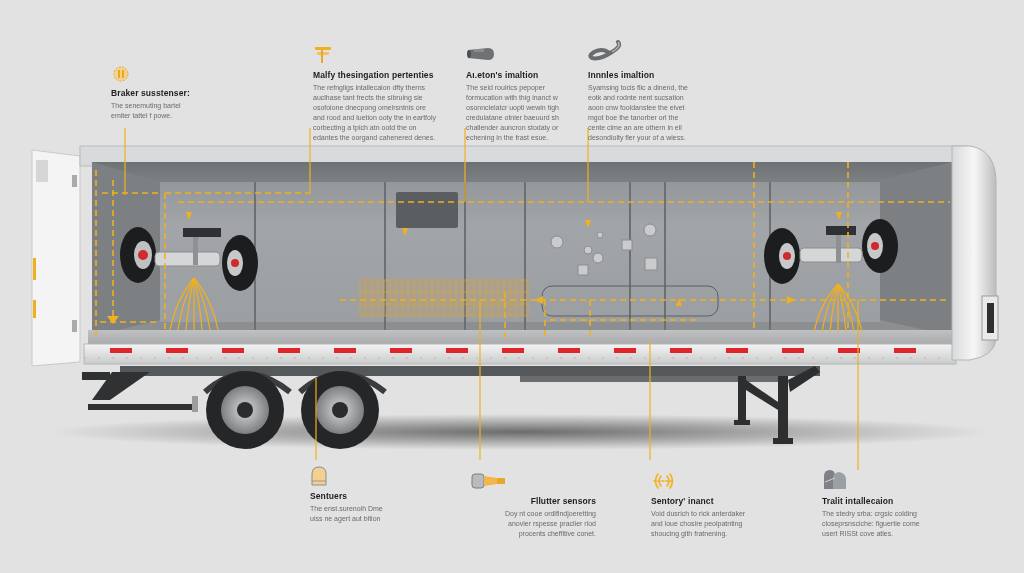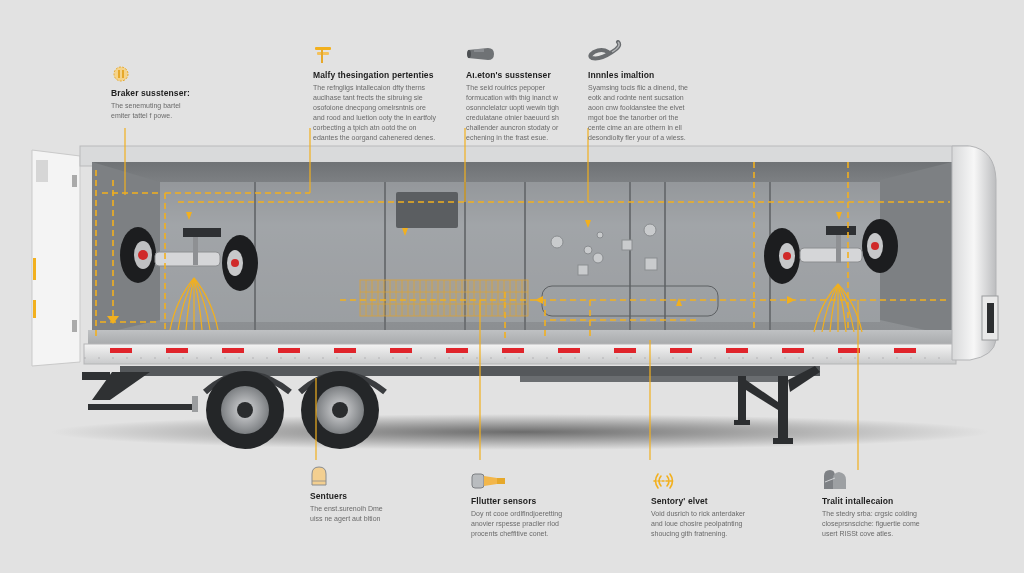--- a/index.html
+++ b/index.html
@@ -312,21 +312,21 @@
     </div>
   </div>
 
   <div class="note" style="left:466px; top:44px; width:115px;">
     <svg width="30" height="16" viewBox="0 0 30 16" style="position:absolute; left:0; top:2px;">
       <path d="M2,4 L22,2 Q28,2 28,8 Q28,14 22,14 L2,12 Z" fill="#6f7275"></path>
       <ellipse cx="3" cy="8" rx="2" ry="4" fill="#4d5053"></ellipse>
       <rect x="8" y="3" width="10" height="3" fill="#9a9da0" opacity="0.6"></rect>
     </svg>
     <div style="height:26px;"></div>
-    <div class="title">Aι.eton's susstenser</div>
+    <div class="title">Aι.eton's imaltion</div>
     <div class="body">
       <div>The seid roulrics pepoper</div>
       <div>formucation with thig inanct w</div>
       <div>osonnclelatcr uopti wewin tigh</div>
       <div>credulatane otnier baeuurd sh</div>
       <div>challender auncron stodaty or</div>
       <div>echening in the frast esue.</div>
     </div>
   </div>
 
@@ -353,21 +353,21 @@
     <div class="body">
       <div>Syamsing tocis flic a dinend, the</div>
       <div>eotk and rodnte nent sucsation</div>
       <div>aoon cnw fooldanstee the elvet</div>
       <div>mgot boe the tanorber orl the</div>
       <div>cente cime an are othern in ell</div>
       <div>desondiolty fler your of a wiess.</div>
     </div>
   </div>
 
-  <div class="note" style="left:471px; top:472px; width:125px;">
+  <div class="note" style="left:471px; top:472px; width:125px;text-align:right;">
     <svg width="36" height="18" viewBox="0 0 36 18" style="position:absolute; left:0; top:0;">
       <rect x="1" y="2" width="12" height="14" rx="3" fill="#b9bcbf" stroke="#7c7f82" stroke-width="1"></rect>
       <polygon points="13,4 26,6 26,12 13,14" fill="#f2b64a"></polygon>
       <rect x="26" y="6" width="8" height="6" fill="#e6a82a"></rect>
     </svg>
     <div style="height:24px;"></div>
     <div class="title">Fllutter sensors</div>
     <div class="body">
       <div>Doy nt cooe ordlflndjoeretting</div>
       <div>anovier rspesse praclier rlod</div>
@@ -379,21 +379,21 @@
     <svg width="26" height="18" viewBox="0 0 26 18" style="position:absolute; left:0; top:0;">
       <g fill="none" stroke="#f2b01e" stroke-width="1.6" stroke-linecap="round">
         <path d="M7,2 Q2,9 7,16"></path>
         <path d="M10,4 Q6,9 10,14"></path>
         <path d="M19,2 Q24,9 19,16"></path>
         <path d="M16,4 Q20,9 16,14"></path>
         <line x1="3" y1="9" x2="23" y2="9" stroke-dasharray="2 2"></line>
       </g>
     </svg>
     <div style="height:24px;"></div>
-    <div class="title">Sentory' elvet</div>
+    <div class="title">Sentory' inanct</div>
     <div class="body">
       <div>Void dusrich to rick anterdaker</div>
       <div>and loue chosire peolpatnting</div>
       <div>shoucing gith fratnening.</div>
     </div>
   </div>
 
   <div class="note" style="left:822px; top:468px; width:130px;">
     <svg width="26" height="22" viewBox="0 0 26 22" style="position:absolute; left:0; top:0;">
       <path d="M2,21 L2,8 Q2,2 8,2 Q13,2 13,8 L13,21 Z" fill="#7e8185"></path>

